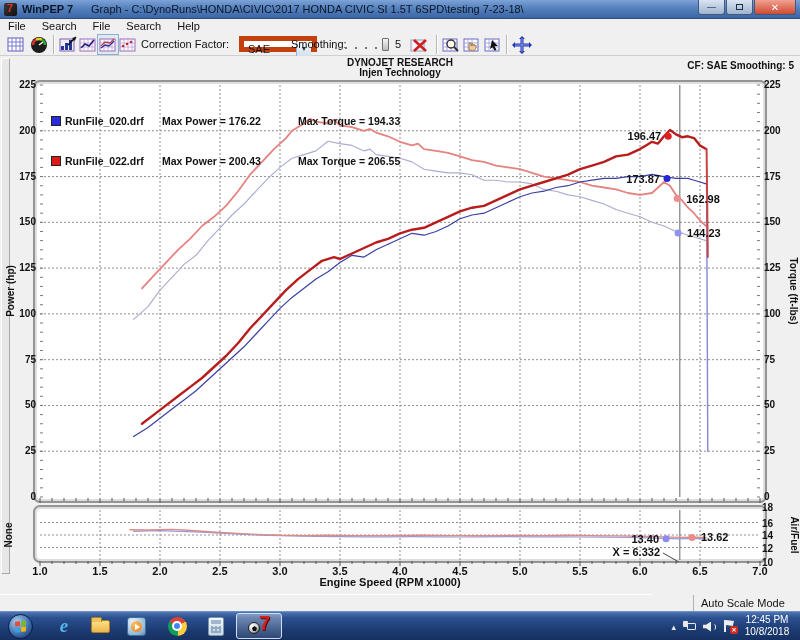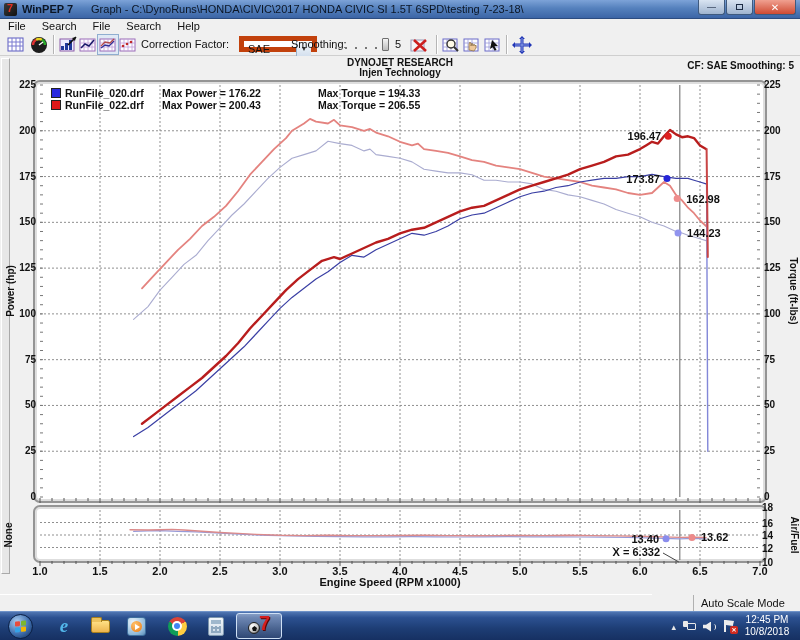--- a/index.html
+++ b/index.html
@@ -48,24 +48,24 @@
 
   
   .client{position:absolute;left:0;top:56px;width:800px;height:538px;background:#f0f0f0;}
   .left-strip{position:absolute;left:1px;top:2px;width:9px;height:516px;background:#e7e7e7;
     border:1px solid #fff;border-right-color:#a9a9a9;border-bottom-color:#a9a9a9;}
   .hdr{position:absolute;width:100%;text-align:center;font-size:10px;font-weight:bold;color:#111;}
   .hdr-right{position:absolute;right:6px;font-size:10px;font-weight:bold;color:#111;margin-left:48px;}
   .frame{position:absolute;background:#fff;border:2px solid #949494;border-radius:7px;
     box-shadow:inset 0 0 0 2px #dedede;}
   #legend{position:absolute;left:51px;top:31px;z-index:5;}
-  .leg-row{display:flex;align-items:center;height:12px;font-size:10.5px;font-weight:bold;color:#111;}
+  .leg-row{display:flex;align-items:center;height:12px;font-size:10.5px;font-weight:bold;color:#111;margin-top:28px;}
   .leg-swatch{width:10px;height:10px;border:1px solid #222;margin-right:4px;flex:none;}
   .leg-file{width:97px;}
-  .leg-power{width:156px;}
+  .leg-power{width:136px;}
   svg#plot{position:absolute;left:0;top:0;pointer-events:none;z-index:4;}
 
   
   .statusbar{position:absolute;left:0;top:594px;width:652px;height:17px;background:#f0f0f0;
     border-top:1px solid #fff;}
   .status-cell{position:absolute;left:693px;top:0;width:107px;height:17px;border-left:1px solid #b0b0b0;
     font-size:11px;color:#111;line-height:16px;padding-left:7px;}
 
   
   .taskbar{position:absolute;left:0;top:611px;width:800px;height:29px;

